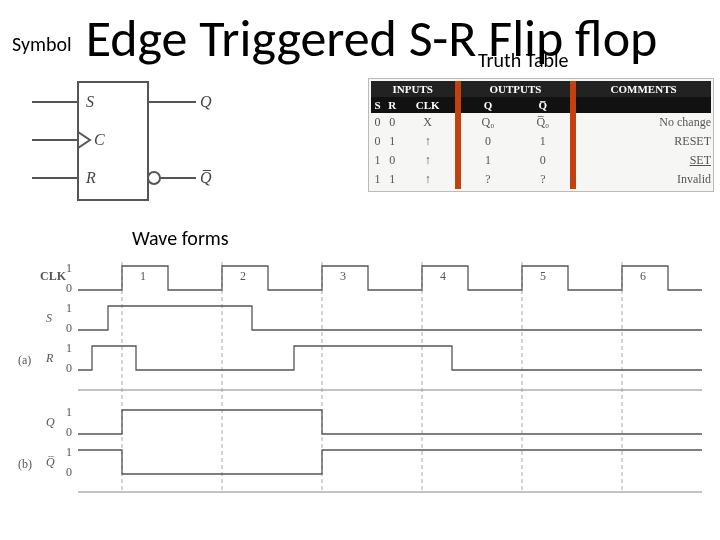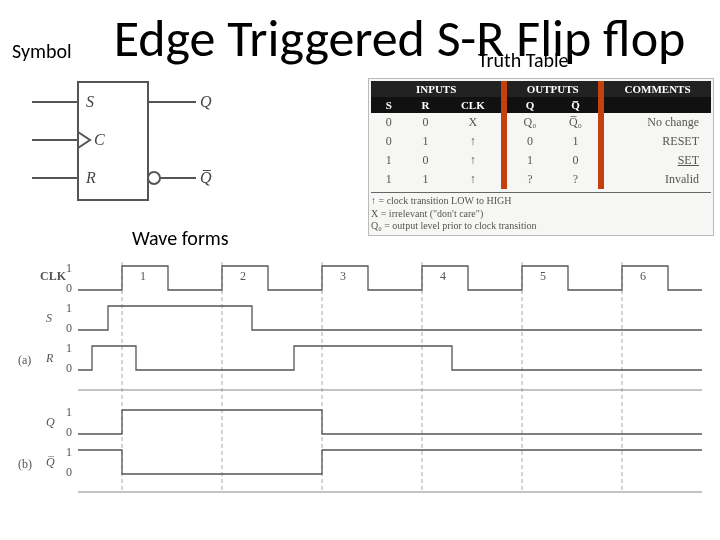--- a/index.html
+++ b/index.html
@@ -7,22 +7,21 @@
     padding: 6px 12px;
     width: 720px;
     height: 540px;
     box-sizing: border-box;
     font-family: Calibri, Arial, sans-serif;
     background: #fff;
     color: #000;
   }
   .title-row {
     display: flex;
-    align-items: center;
-    gap: 28px;
+    align-items: flex-start;
   }
   .symbol-label {
     font-size: 20px;
     margin-right: 8px;
     margin-top: 26px;
   }
   h1.title {
     font-size: 52px;
     font-weight: 400;
     margin: 0 0 0 6px;
@@ -57,21 +56,21 @@
     width: 100%;
     font-size: 12px;
   }
   .tt th {
     background: #111;
     color: #fff;
     font-weight: 700;
     font-size: 11px;
   }
   .tt th.sec { background:#222; }
-  .tt td, .tt th { text-align: center; padding: 2px 12px; }
+  .tt td, .tt th { text-align: center; padding: 2px 0; }
   .tt .grp { border-left: 6px solid #c2410c; }
   .tt .body td { color:#555; }
   .tt-outer { border:1px solid #bbb; background:#f6f6f4; padding:2px; }
   .tt-foot {
     font-family:'Times New Roman', serif;
     font-size:10px;
     color:#555;
     border-top:1px solid #666;
     margin-top:3px;
     padding-top:2px;
@@ -180,25 +179,20 @@
           <tr>
             <td>1</td>
             <td>1</td>
             <td>↑</td>
             <td class="grp">?</td>
             <td>?</td>
             <td class="grp" style="text-align: right;">Invalid</td>
           </tr>
         </tbody>
     </table>
-    <div class="tt-foot">
-      <div>↑ = clock transition LOW to HIGH</div>
-      <div>X = irrelevant ("don't care")</div>
-      <div>Q₀ = output level prior to clock transition</div>
-    </div>
   </div>
 </div>
 
 <div class="waveforms-label">Wave forms</div>
 
 <div class="wave-area">
 <svg class="wave-svg" width="696" height="250" viewBox="0 0 696 250">
 
   <g>
     <line class="grid" x1="110" y1="10" x2="110" y2="240"></line>

